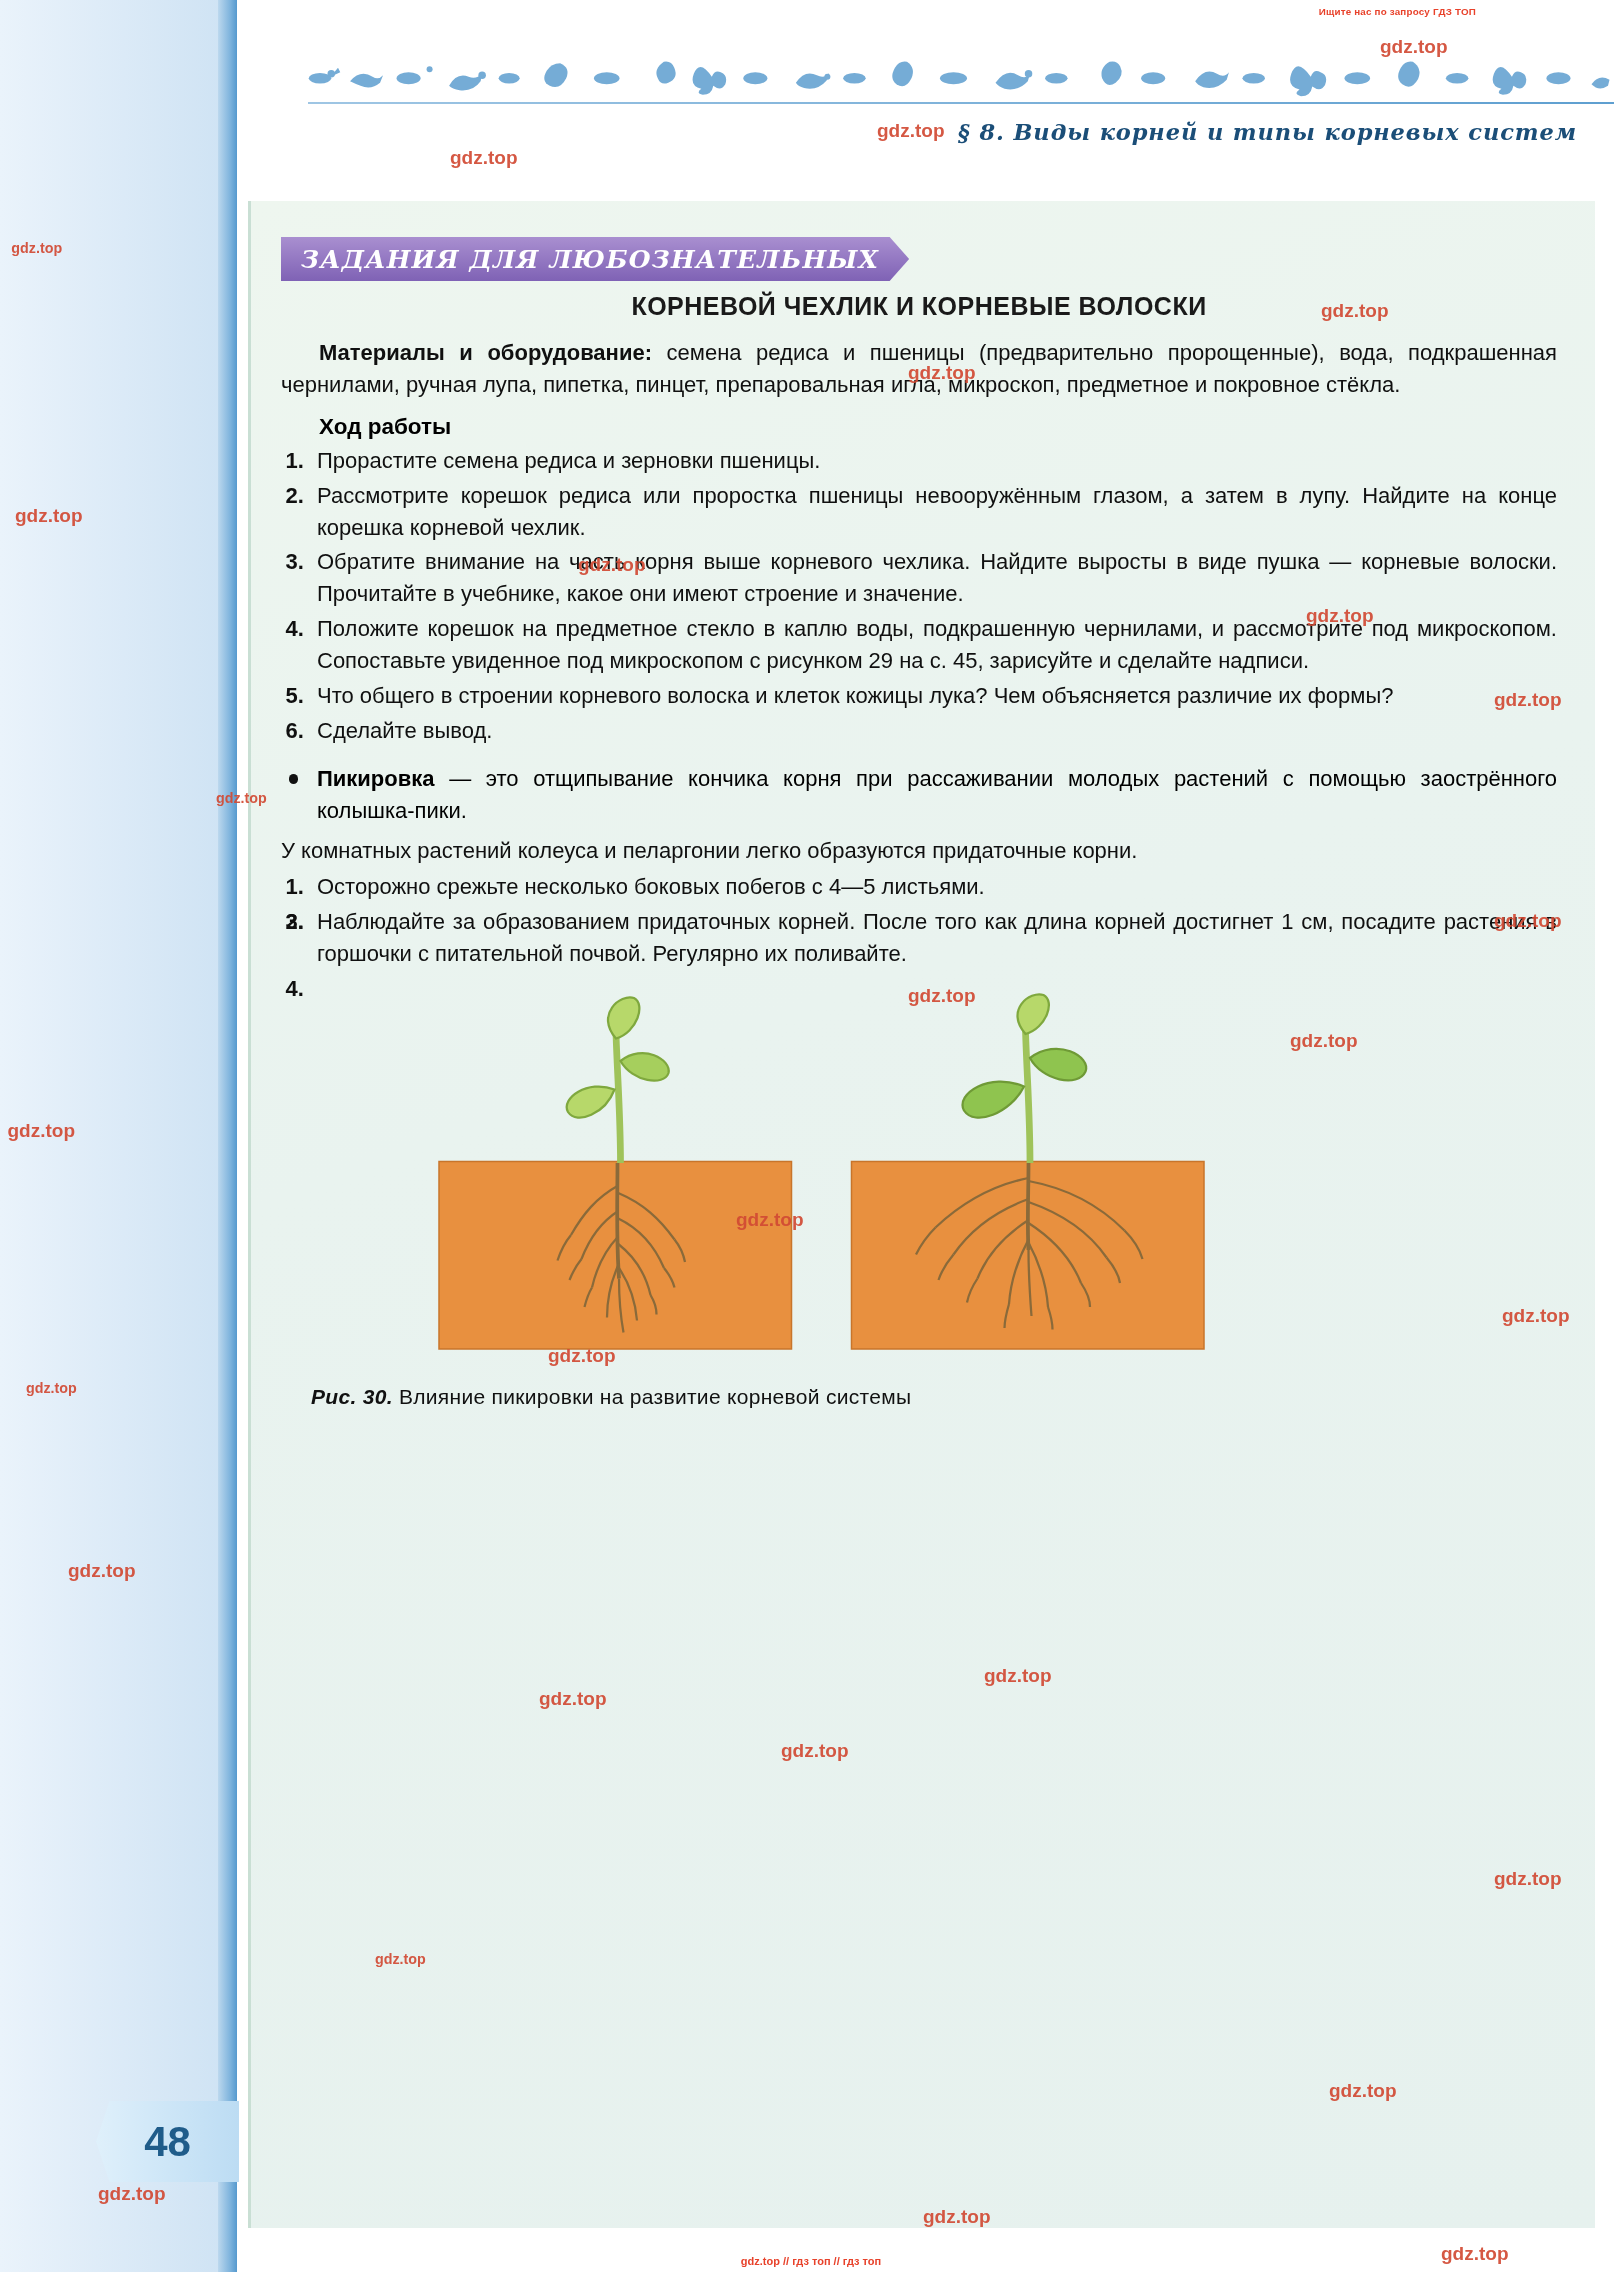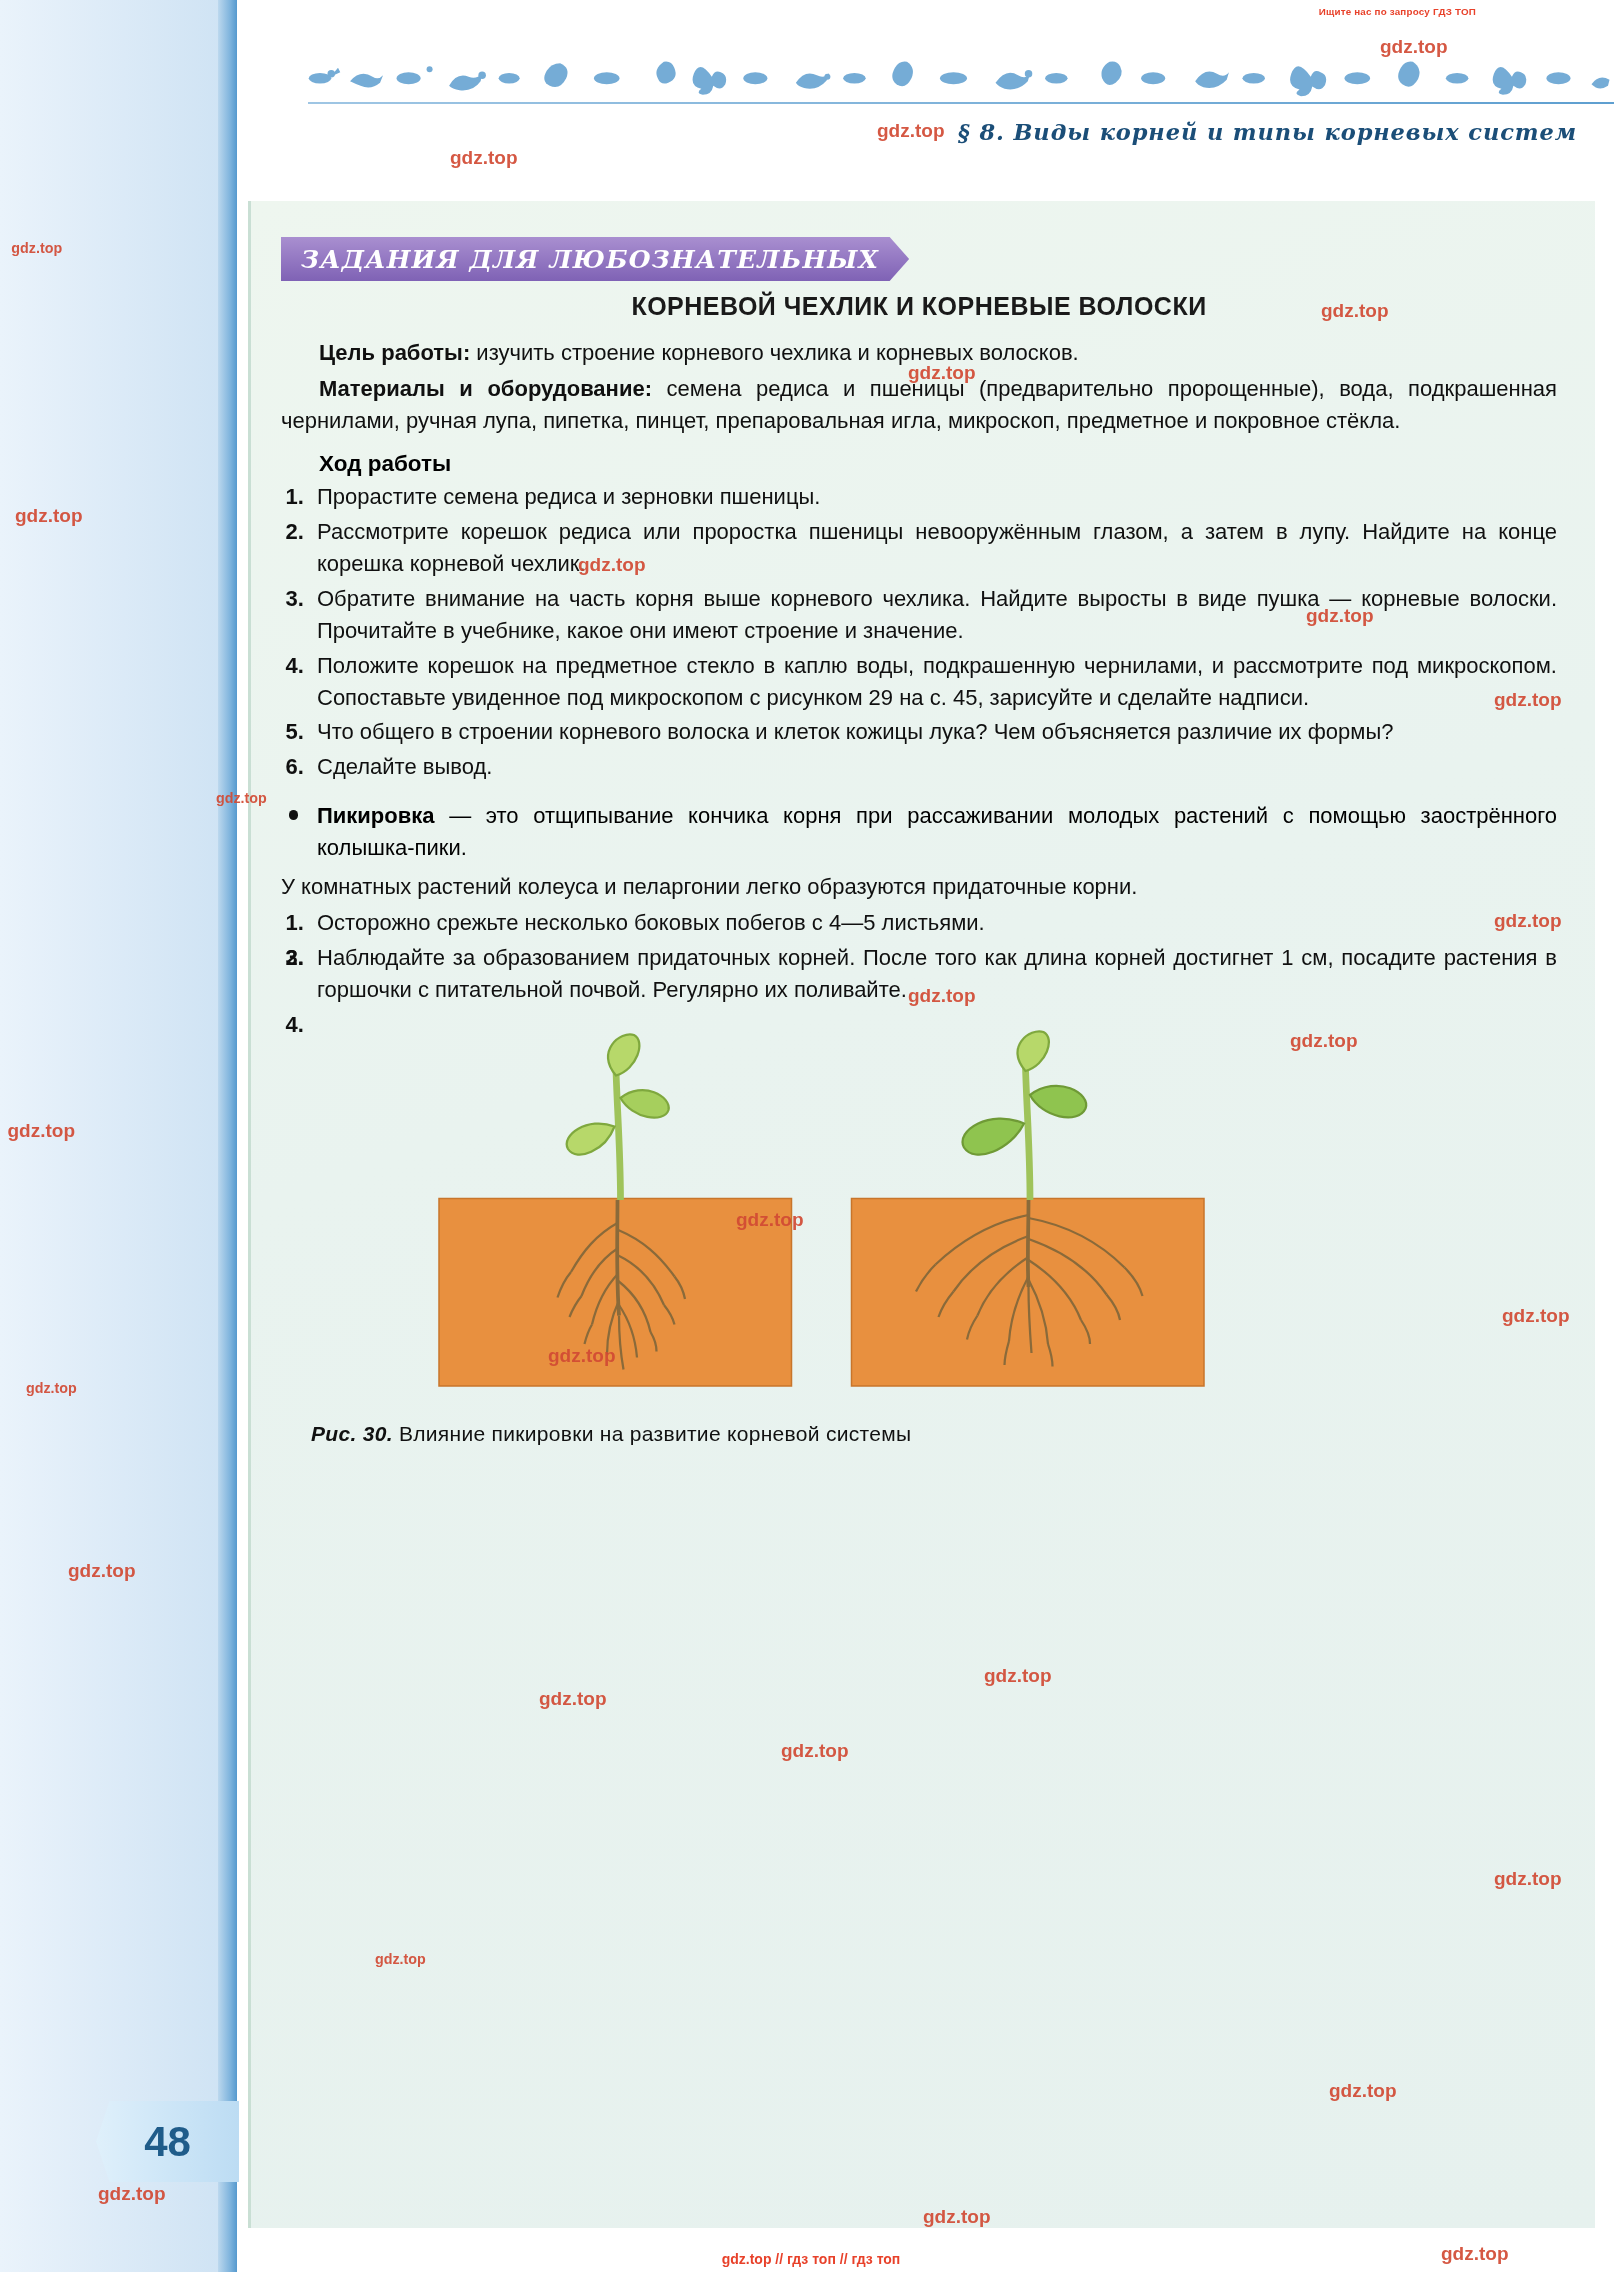--- a/index.html
+++ b/index.html
@@ -51,21 +51,21 @@
     font-size: 9.8px;
     font-weight: bold;
     letter-spacing: 0.2px;
   }
   .promo-bottom {
     position: absolute;
     left: 0; bottom: 6px;
     width: 1622px;
     text-align: center;
     color: #e8412a;
-    font-size: 14px;
+    font-size: 11px;
     font-weight: bold;
   }
 
   
   .animal-strip {
     position: absolute;
     left: 308px; top: 54px;
     width: 1306px; height: 44px;
     display: flex;
     align-items: flex-end;
@@ -363,23 +363,20 @@
 
   <div class="panel">
     <div class="panel-inner">
 
       <div class="ribbon-wrap">
         <div class="ribbon">ЗАДАНИЯ ДЛЯ ЛЮБОЗНАТЕЛЬНЫХ</div>
       </div>
 
       <div class="work-title">КОРНЕВОЙ ЧЕХЛИК И КОРНЕВЫЕ ВОЛОСКИ</div>
 
-      <p class="para">
-        <span class="lead">Цель работы:</span><span> изучить строение корневого чехлика и корневых волосков.</span>
-      </p>
 
       <p class="para">
         <span class="lead">Материалы и оборудование:</span><span> семена редиса и пшеницы (предварительно пророщенные), вода, подкрашенная чернилами, ручная лупа, пипетка, пинцет, препаровальная игла, микроскоп, предметное и покровное стёкла.</span>
       </p>
 
       <div class="subhead">Ход работы</div>
 
       <ol class="steps">
         <li><span class="num">1.</span><span>Прорастите семена редиса и зерновки пшеницы.</span></li>
         <li><span class="num">2.</span><span>Рассмотрите корешок редиса или проростка пшеницы невооружённым глазом, а затем в лупу. Найдите на конце корешка корневой чехлик.</span></li>

